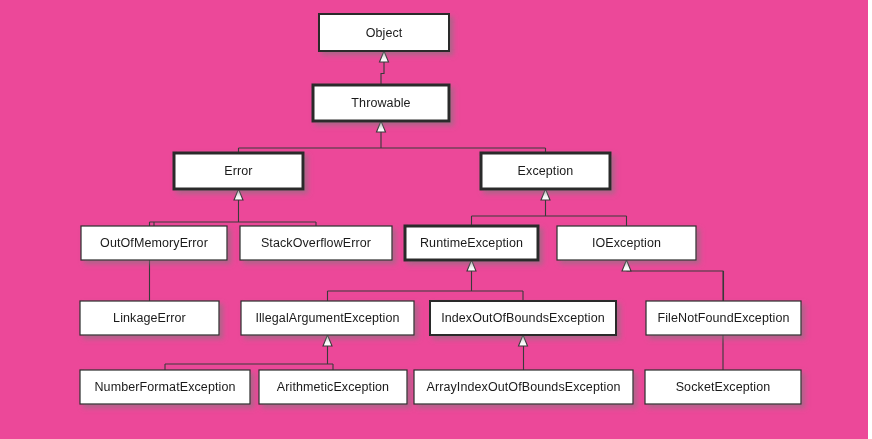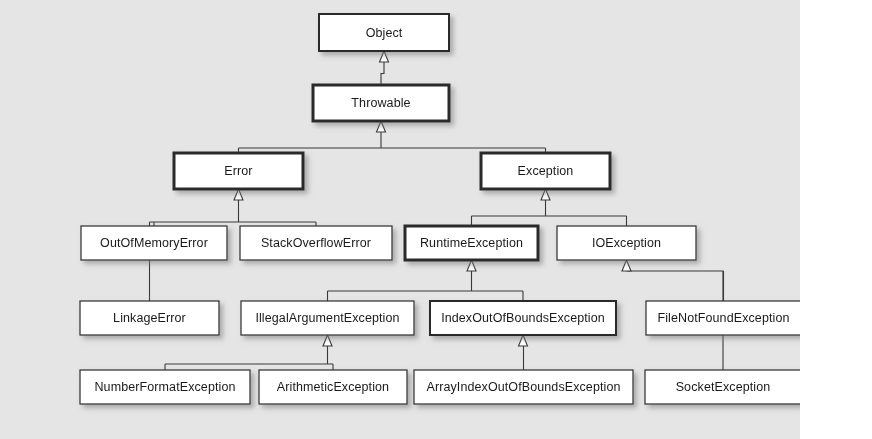--- a/index.html
+++ b/index.html
@@ -5,23 +5,23 @@
   html, body {
     margin: 0;
     padding: 0;
     background: #ffffff;
   }
   body {
     font-family: "Liberation Sans", sans-serif;
   }
   #diagram-root {
     position: relative;
-    width: 800px;
+    width: 868px;
     height: 439px;
-    background: #e5e5e5;
+    background: #ec4899;
     overflow: hidden;
   }
   svg#uml {
     position: absolute;
     left: 0;
     top: 0;
     width: 872px;
     height: 439px;
     display: block;
   }

